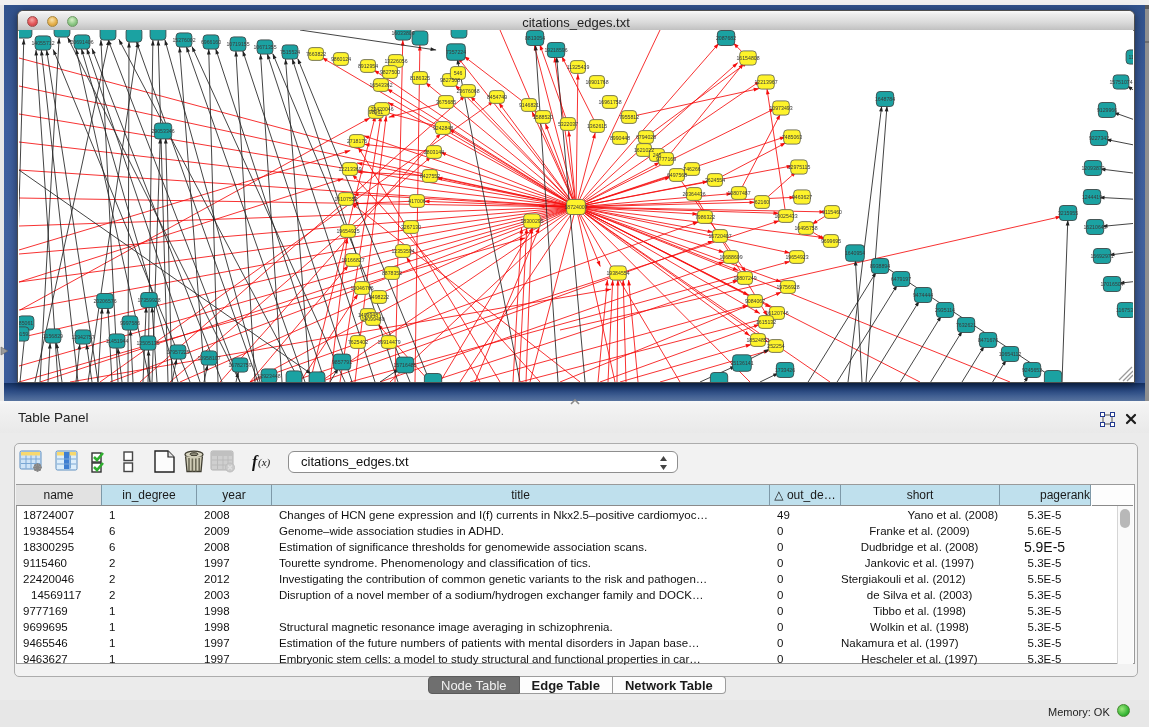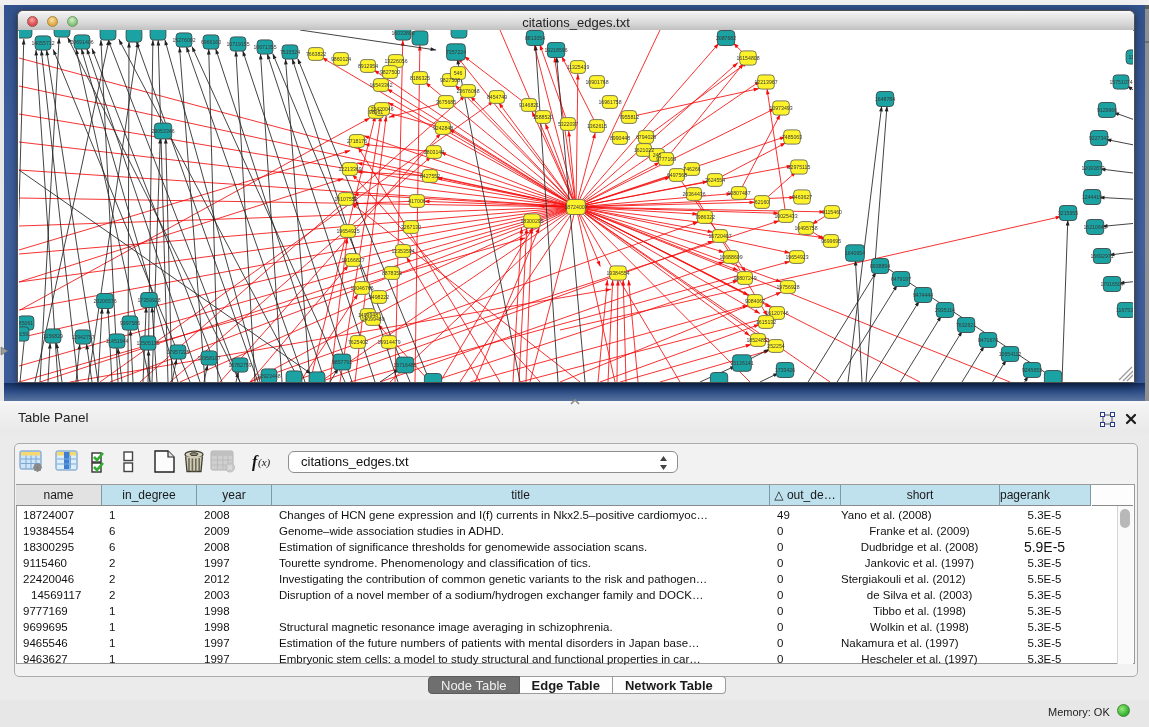--- a/index.html
+++ b/index.html
@@ -404,28 +404,28 @@
     </svg>
 </div>
 
 <div style="position:absolute;left:16px;top:484px;width:1119px;height:180px;background:#fff;border:1px solid #9a9a9a">
     <div style="position:absolute;left:-1px;top:0;width:86px;height:21px;background:#e2e2e2;border-right:1px solid #7e99a8;border-bottom:1px solid #8a8a8a;font-size:12px;color:#1a1a1a;text-align:center;line-height:21px;overflow:hidden">name</div>
     <div style="position:absolute;left:85px;top:0;width:95px;height:21px;background:#bfe0ed;border-right:1px solid #7e99a8;border-bottom:1px solid #8a8a8a;font-size:12px;color:#1a1a1a;text-align:center;line-height:21px;overflow:hidden">in_degree</div>
     <div style="position:absolute;left:180px;top:0;width:75px;height:21px;background:#bfe0ed;border-right:1px solid #7e99a8;border-bottom:1px solid #8a8a8a;font-size:12px;color:#1a1a1a;text-align:center;line-height:21px;overflow:hidden">year</div>
     <div style="position:absolute;left:255px;top:0;width:498px;height:21px;background:#bfe0ed;border-right:1px solid #7e99a8;border-bottom:1px solid #8a8a8a;font-size:12px;color:#1a1a1a;text-align:center;line-height:21px;overflow:hidden">title</div>
     <div style="position:absolute;left:753px;top:0;width:71px;height:21px;background:#bfe0ed;border-right:1px solid #7e99a8;border-bottom:1px solid #8a8a8a;font-size:12px;color:#1a1a1a;text-align:center;line-height:21px;overflow:hidden">△ out_de…</div>
     <div style="position:absolute;left:824px;top:0;width:159px;height:21px;background:#bfe0ed;border-right:1px solid #7e99a8;border-bottom:1px solid #8a8a8a;font-size:12px;color:#1a1a1a;text-align:center;line-height:21px;overflow:hidden">short</div>
-    <div style="position:absolute;left:983px;top:0;width:91px;height:21px;background:#bfe0ed;border-right:1px solid #7e99a8;border-bottom:1px solid #8a8a8a;font-size:12px;color:#1a1a1a;text-align:left;line-height:21px;overflow:hidden">pagerank</div>
+    <div style="position:absolute;left:983px;top:0;width:91px;height:21px;background:#bfe0ed;border-right:1px solid #7e99a8;border-bottom:1px solid #8a8a8a;font-size:12px;color:#1a1a1a;text-align:right;line-height:21px;overflow:hidden">pagerank</div>
     <div style="position:absolute;left:1075px;top:0;width:41px;height:21px;background:#fdfdfd;border-bottom:1px solid #8a8a8a"></div>
     <div style="position:absolute;left:-1px;top:22px;width:84px;height:16px;font-size:11.5px;color:#111;line-height:16px;padding-left:7px;white-space:nowrap;overflow:hidden">18724007</div>
     <div style="position:absolute;left:85px;top:22px;width:93px;height:16px;font-size:11.5px;color:#111;line-height:16px;padding-left:7px;white-space:nowrap;overflow:hidden">1</div>
     <div style="position:absolute;left:180px;top:22px;width:73px;height:16px;font-size:11.5px;color:#111;line-height:16px;padding-left:7px;white-space:nowrap;overflow:hidden">2008</div>
     <div style="position:absolute;left:255px;top:22px;width:496px;height:16px;font-size:11.5px;color:#111;line-height:16px;padding-left:7px;white-space:nowrap;overflow:hidden">Changes of HCN gene expression and I(f) currents in Nkx2.5–positive cardiomyoc…</div>
     <div style="position:absolute;left:753px;top:22px;width:69px;height:16px;font-size:11.5px;color:#111;line-height:16px;padding-left:7px;white-space:nowrap;overflow:hidden">49</div>
-    <div style="position:absolute;left:824px;top:22px;width:157px;height:16px;font-size:11.5px;color:#111;line-height:16px;text-align:left;white-space:nowrap;overflow:hidden">Yano et al. (2008)</div>
+    <div style="position:absolute;left:824px;top:22px;width:157px;height:16px;font-size:11.5px;color:#111;line-height:16px;text-align:right;white-space:nowrap;overflow:hidden">Yano et al. (2008)</div>
     <div style="position:absolute;left:983px;top:22px;width:89px;height:16px;font-size:11.5px;color:#111;line-height:16px;text-align:center;white-space:nowrap;overflow:hidden">5.3E-5</div>
     <div style="position:absolute;left:-1px;top:38px;width:84px;height:16px;font-size:11.5px;color:#111;line-height:16px;padding-left:7px;white-space:nowrap;overflow:hidden">19384554</div>
     <div style="position:absolute;left:85px;top:38px;width:93px;height:16px;font-size:11.5px;color:#111;line-height:16px;padding-left:7px;white-space:nowrap;overflow:hidden">6</div>
     <div style="position:absolute;left:180px;top:38px;width:73px;height:16px;font-size:11.5px;color:#111;line-height:16px;padding-left:7px;white-space:nowrap;overflow:hidden">2009</div>
     <div style="position:absolute;left:255px;top:38px;width:496px;height:16px;font-size:11.5px;color:#111;line-height:16px;padding-left:7px;white-space:nowrap;overflow:hidden">Genome–wide association studies in ADHD.</div>
     <div style="position:absolute;left:753px;top:38px;width:69px;height:16px;font-size:11.5px;color:#111;line-height:16px;padding-left:7px;white-space:nowrap;overflow:hidden">0</div>
     <div style="position:absolute;left:824px;top:38px;width:157px;height:16px;font-size:11.5px;color:#111;line-height:16px;text-align:center;white-space:nowrap;overflow:hidden">Franke et al. (2009)</div>
     <div style="position:absolute;left:983px;top:38px;width:89px;height:16px;font-size:11.5px;color:#111;line-height:16px;text-align:center;white-space:nowrap;overflow:hidden">5.6E-5</div>
     <div style="position:absolute;left:-1px;top:54px;width:84px;height:16px;font-size:11.5px;color:#111;line-height:16px;padding-left:7px;white-space:nowrap;overflow:hidden">18300295</div>
     <div style="position:absolute;left:85px;top:54px;width:93px;height:16px;font-size:11.5px;color:#111;line-height:16px;padding-left:7px;white-space:nowrap;overflow:hidden">6</div>

